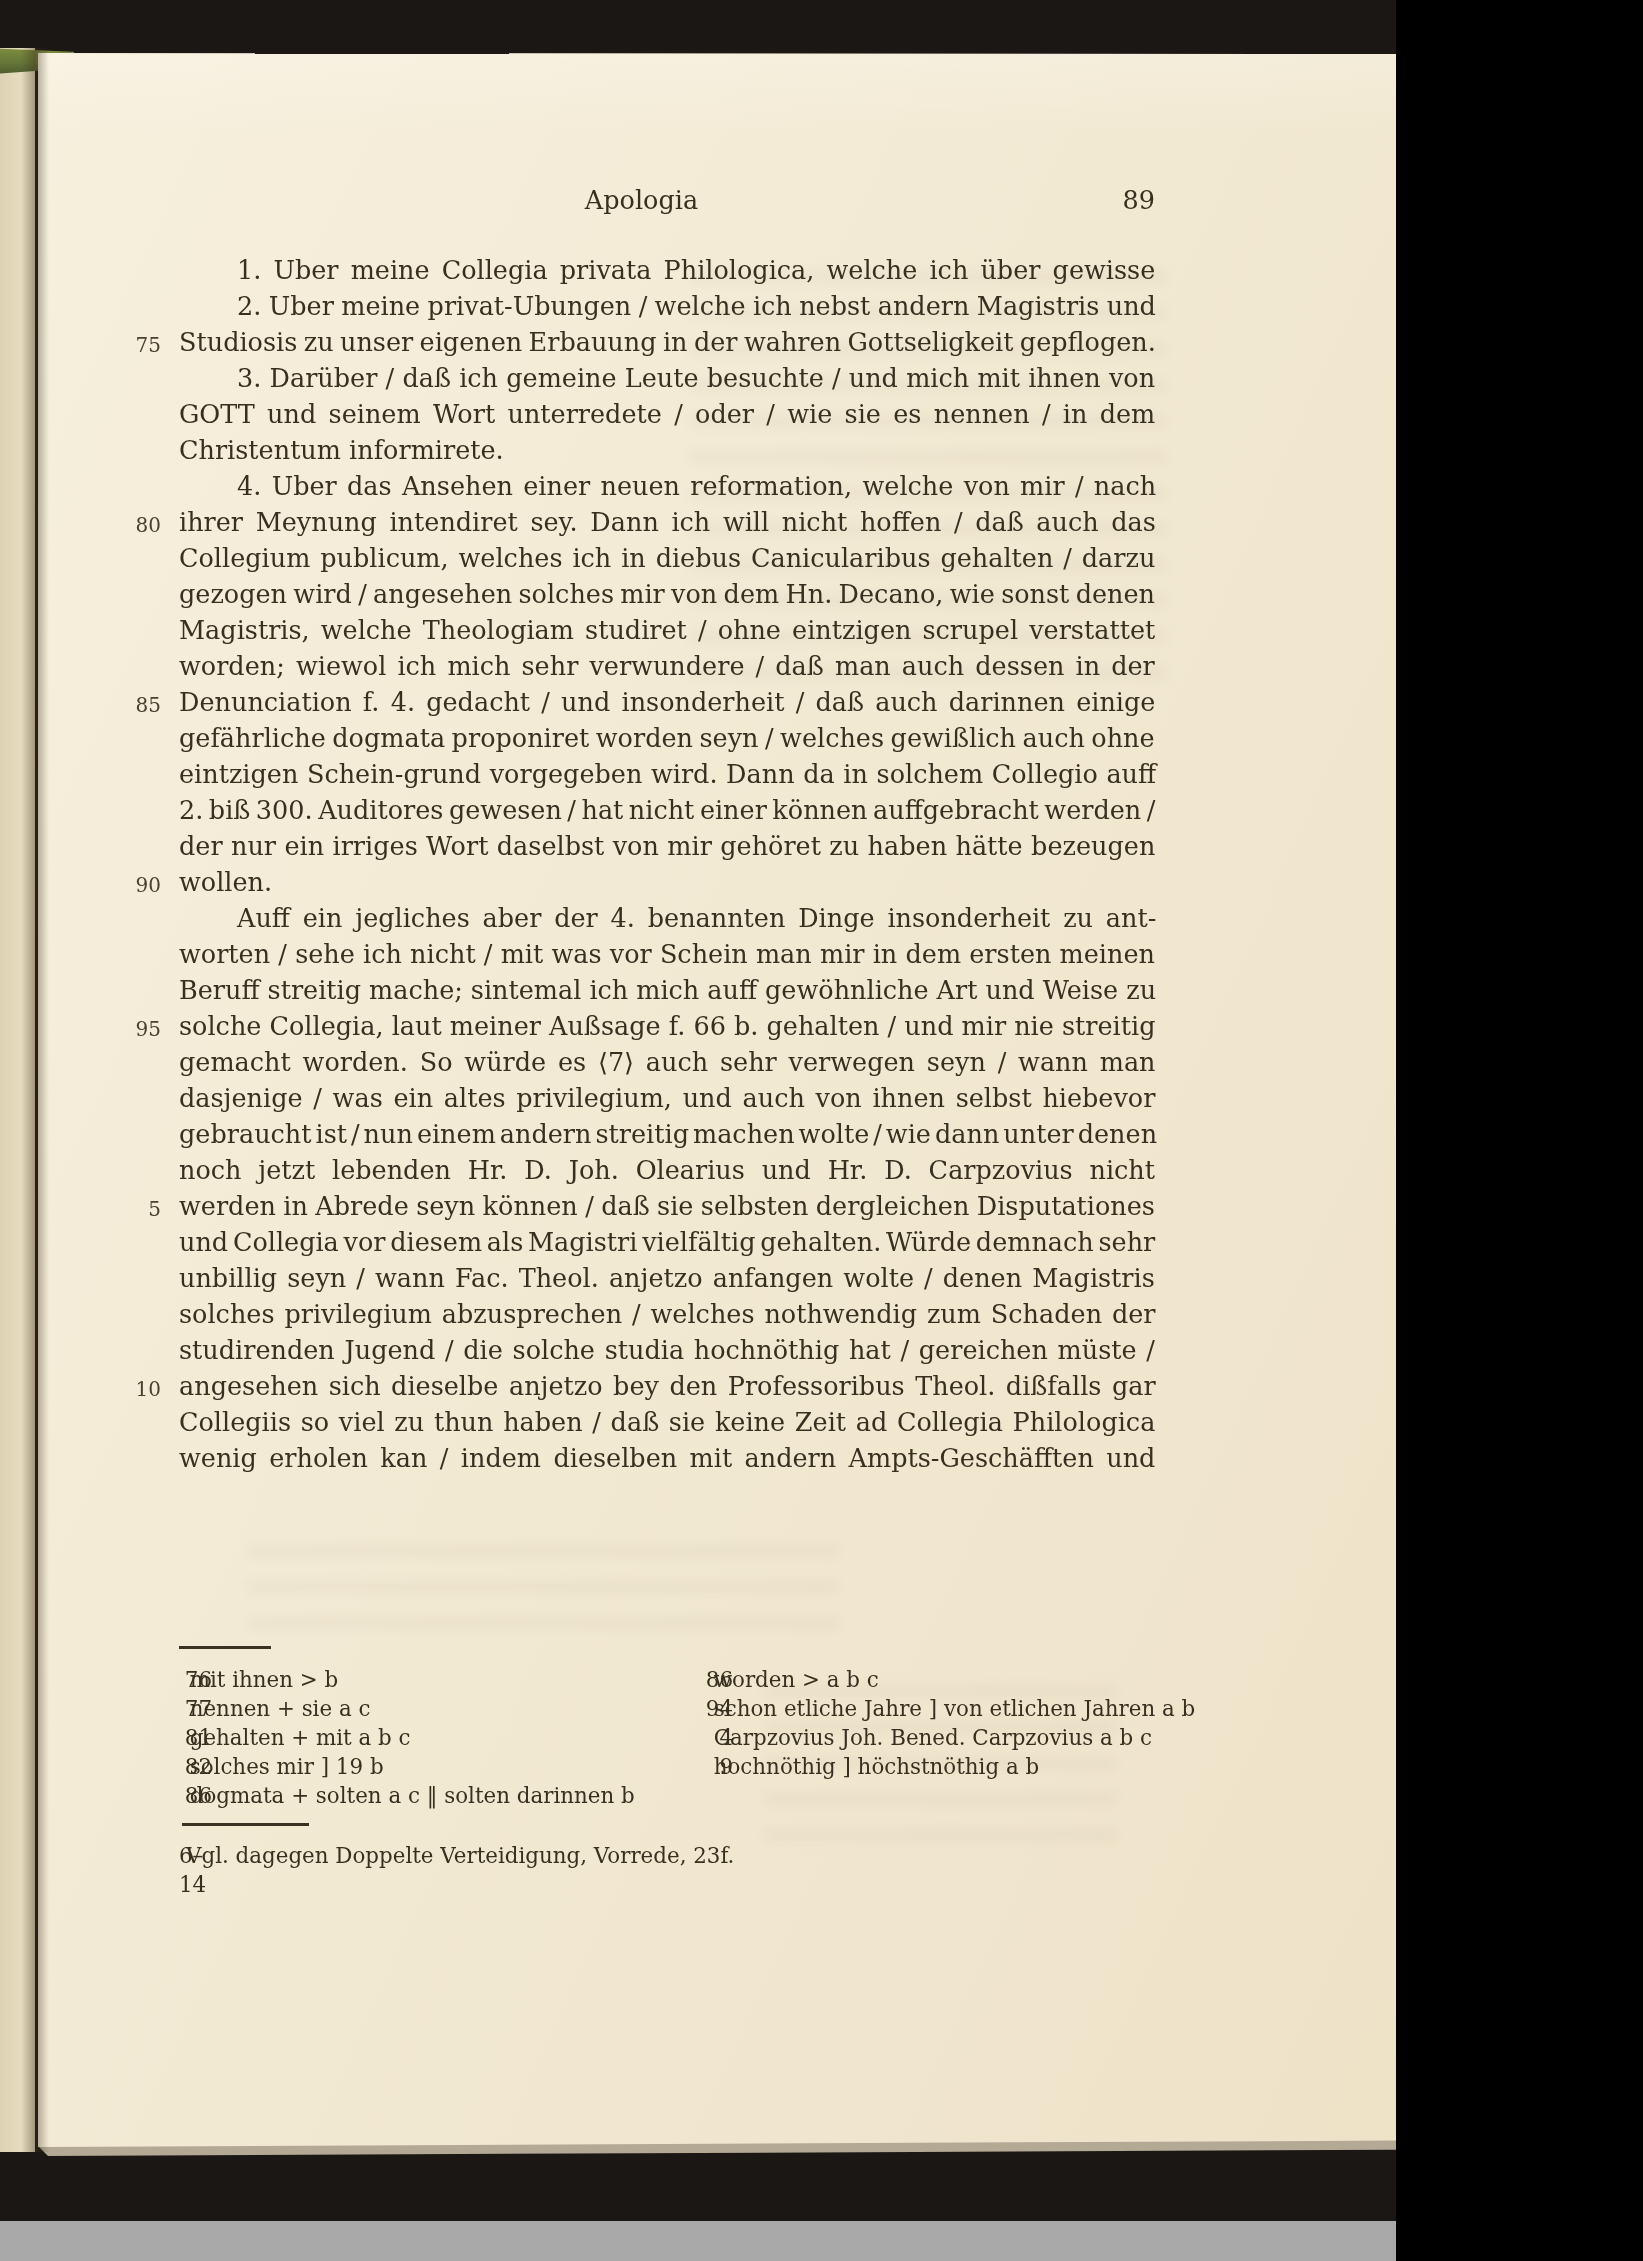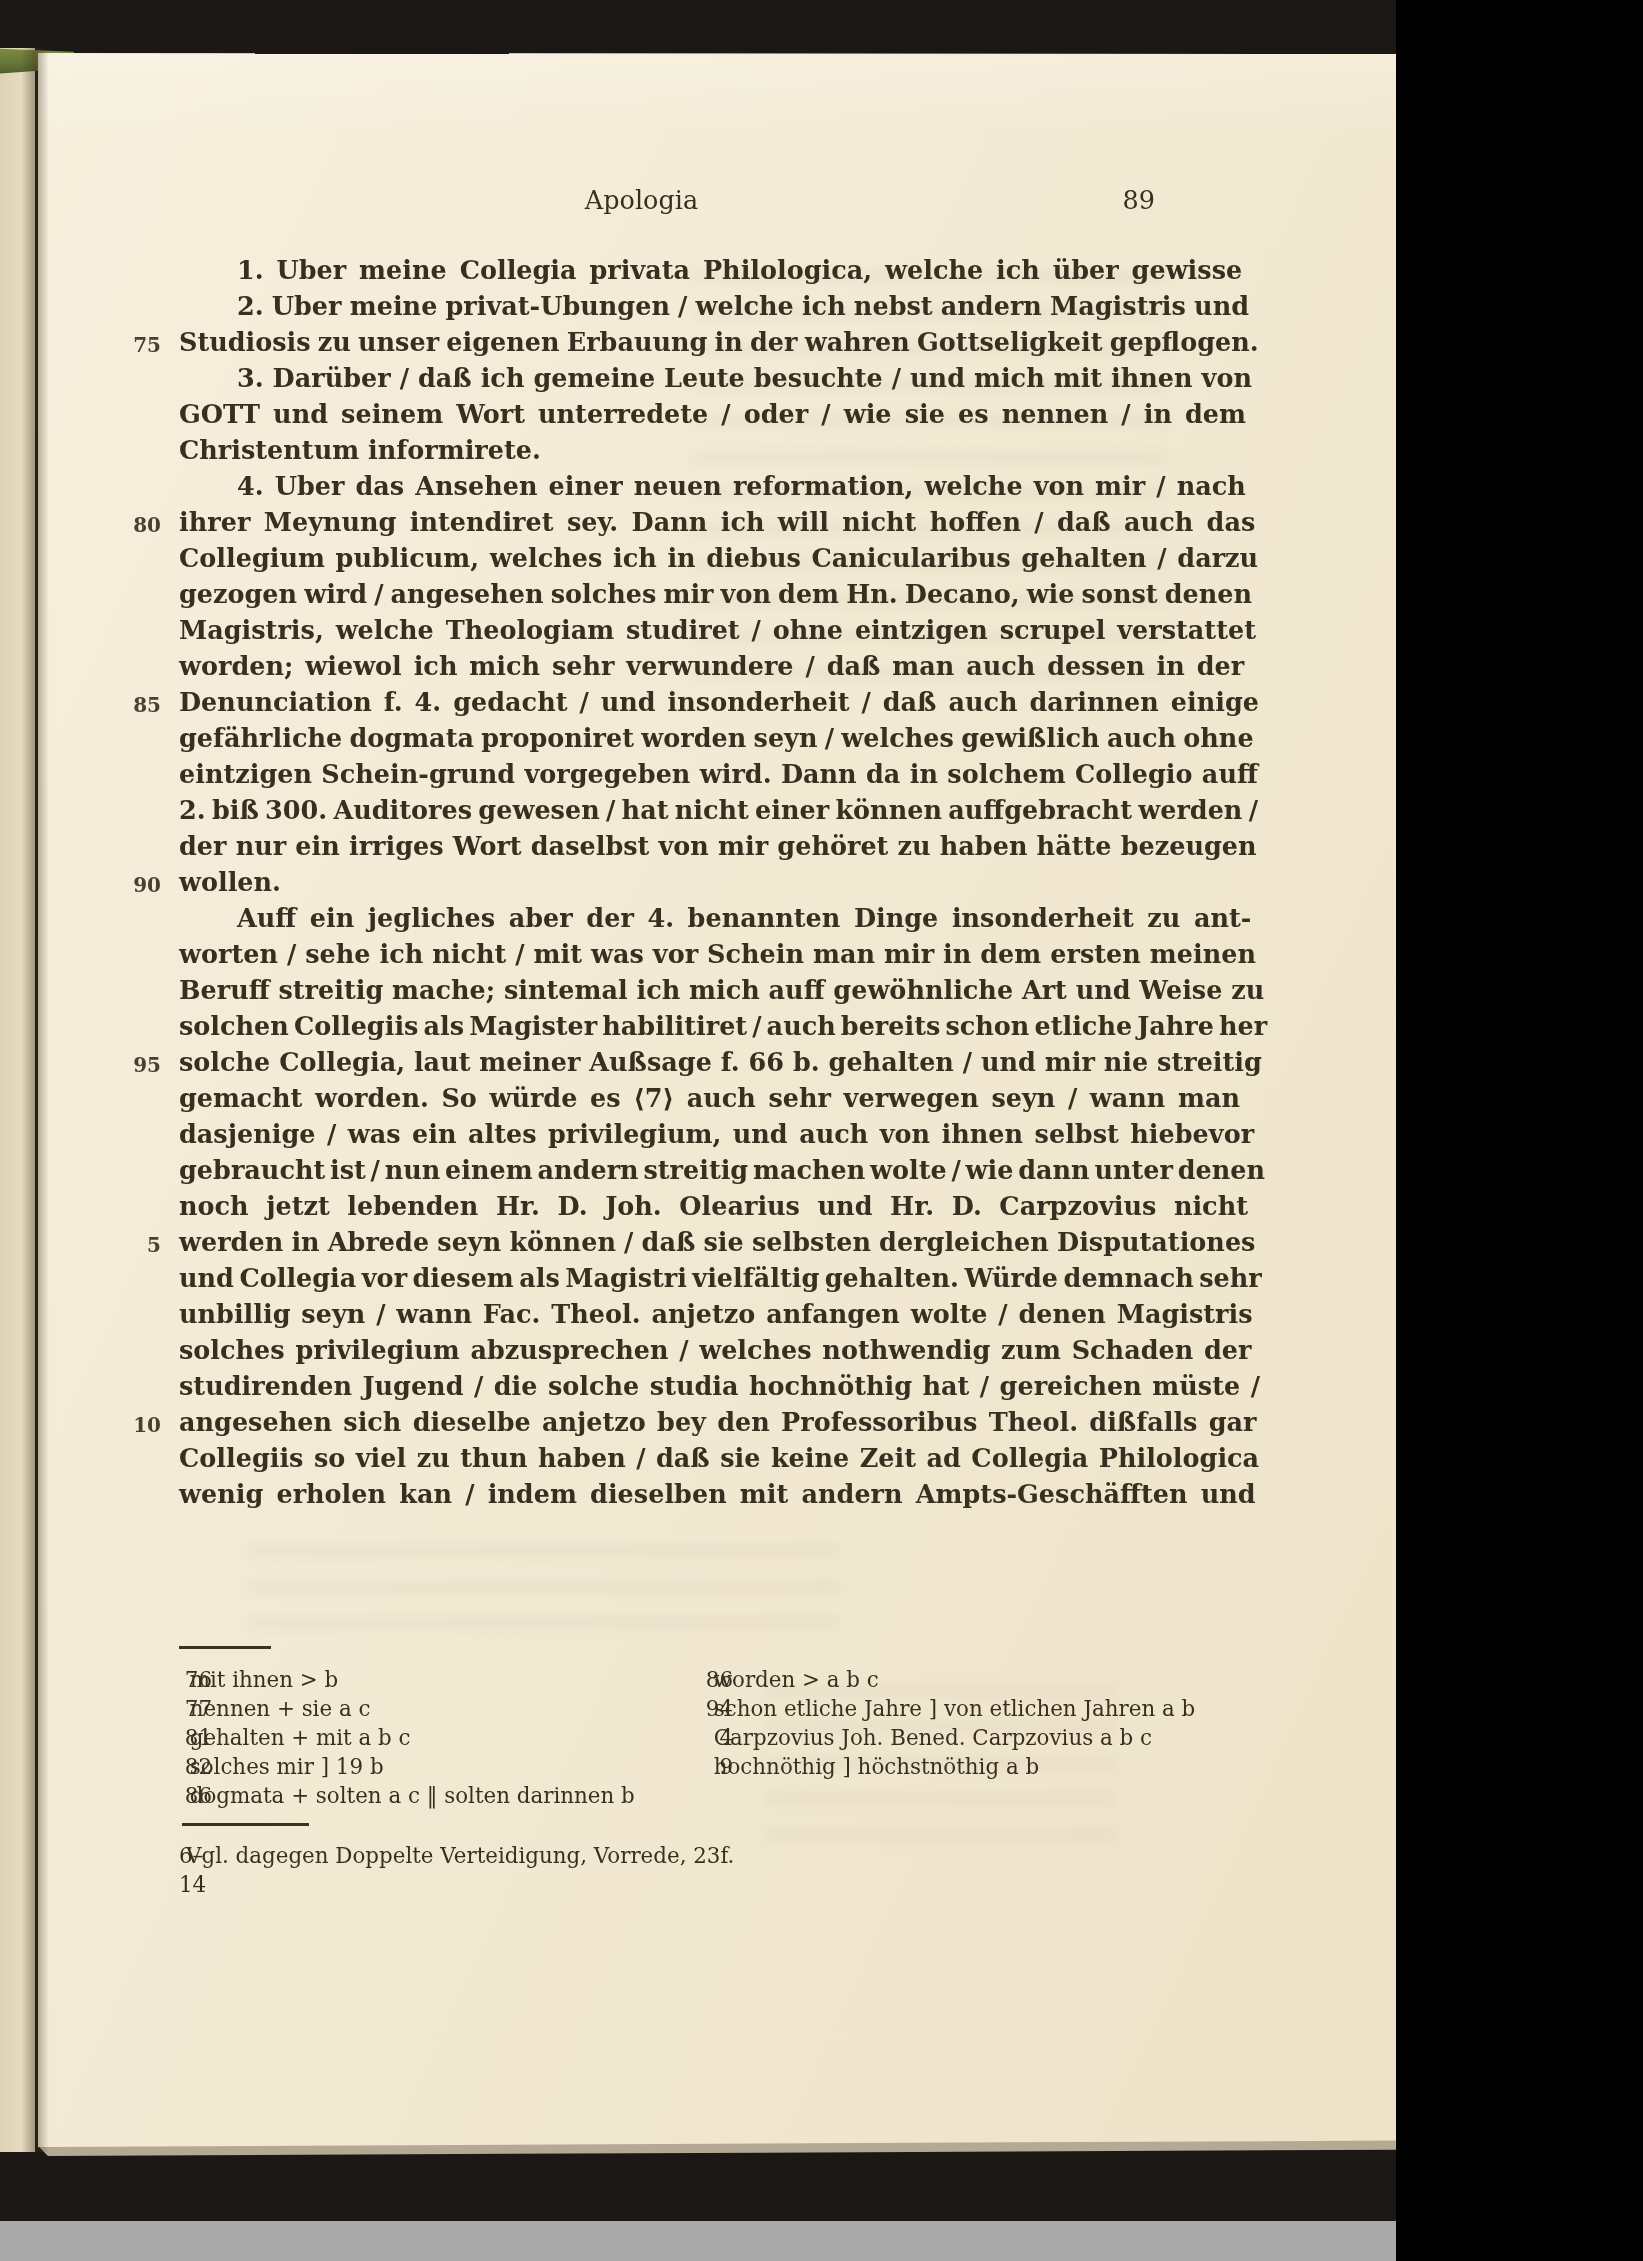--- a/index.html
+++ b/index.html
@@ -37,21 +37,21 @@
   .g2{left:247px;top:1545px;width:592px;height:107px;}
   .g3{left:764px;top:1685px;width:353px;height:156px;}
 
   
   .content{left:179px;top:0;width:976px;height:2219px;color:#392f21;}
   .header-row{left:0;top:182px;width:976px;height:36px;font-size:25.5px;line-height:36px;}
   .running-title{left:0;right:51px;text-align:center;position:absolute;}
   .pageno{right:0;position:absolute;}
 
   .body{left:0;top:252px;width:976px;height:1295px;}
-  .bl{position:relative;height:36px;line-height:36px;font-size:25.5px;font-weight:bold;}
+  .bl{position:relative;height:36px;line-height:36px;font-size:25.5px;}
   .bl .txt{display:block;white-space:nowrap;}
   .bl.i .txt{padding-left:58px;}
   .bl .num{position:absolute;left:-51px;top:2.5px;width:33px;text-align:right;
            font-size:20px;line-height:36px;color:#4a4031;}
 
   .rule{background:#3c3224;height:2.5px;}
   .rule1{left:0;top:1646px;width:92px;}
   .rule2{left:2.5px;top:1823px;width:127px;}
 
   .app{font-size:21.4px;}
@@ -154,23 +154,20 @@
         <div class="bl i j">
           <span class="txt" style="word-spacing: 4.7px;">Auff ein jegliches aber der 4. benannten Dinge insonderheit zu ant-</span>
         </div>
         <div class="bl j">
           <span class="txt" style="word-spacing: 0.1px;">worten / sehe ich nicht / mit was vor Schein man mir in dem ersten meinen</span>
         </div>
         <div class="bl j">
           <span class="txt" style="word-spacing: -0.1px;">Beruff streitig mache; sintemal ich mich auff gewöhnliche Art und Weise zu</span>
         </div>
         <div class="bl j">
-          <span class="txt" style="word-spacing: -3.8px;">solchen Collegiis als Magister habilitiret / auch bereits schon etliche Jahre her</span>
-        </div>
-        <div class="bl j">
           <span class="num">95</span>
           <span class="txt" style="word-spacing: 0px;">solche Collegia, laut meiner Außsage f. 66 b. gehalten / und mir nie streitig</span>
         </div>
         <div class="bl j">
           <span class="txt" style="word-spacing: 3.7px;">gemacht worden. So würde es ⟨7⟩ auch sehr verwegen seyn / wann man</span>
         </div>
         <div class="bl j">
           <span class="txt" style="word-spacing: 2.6px;">dasjenige / was ein altes privilegium, und auch von ihnen selbst hiebevor</span>
         </div>
         <div class="bl j">

